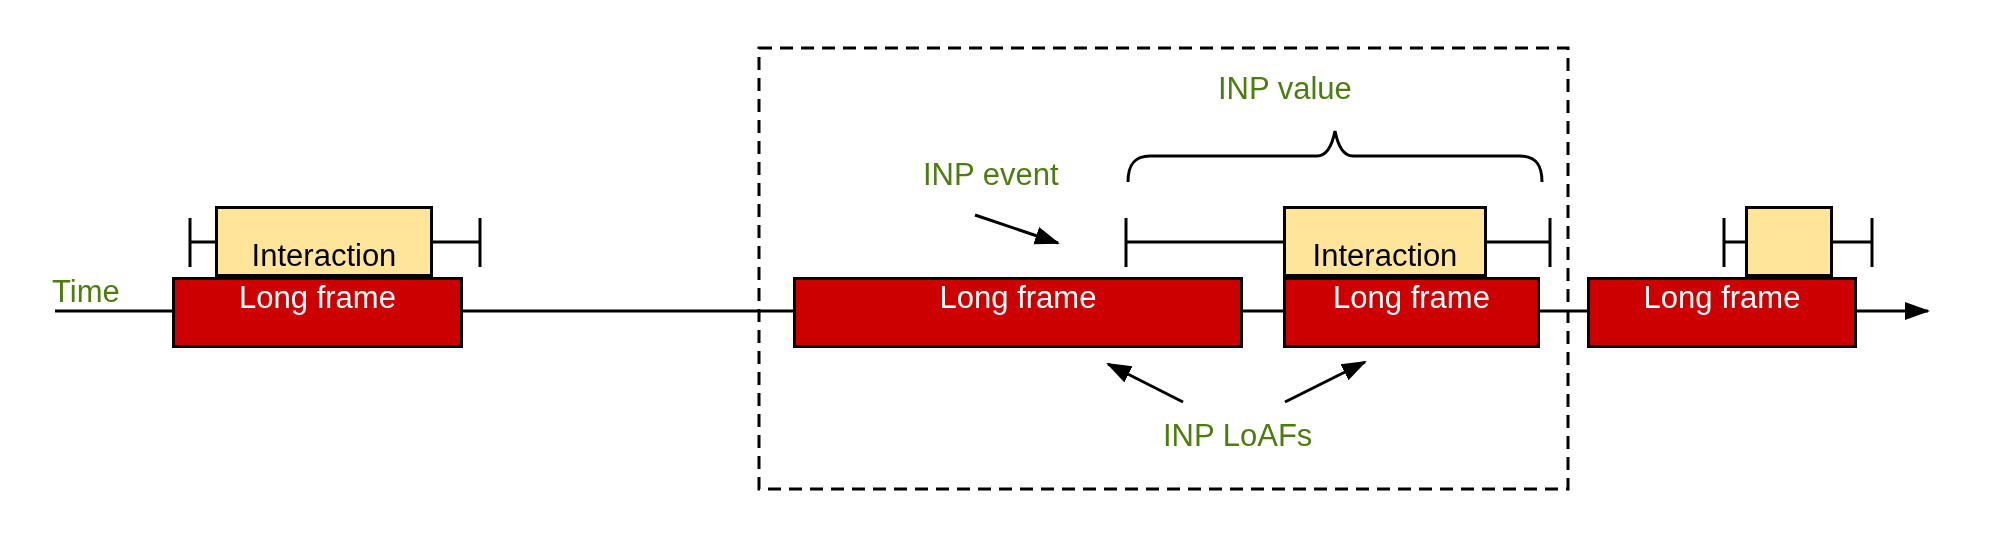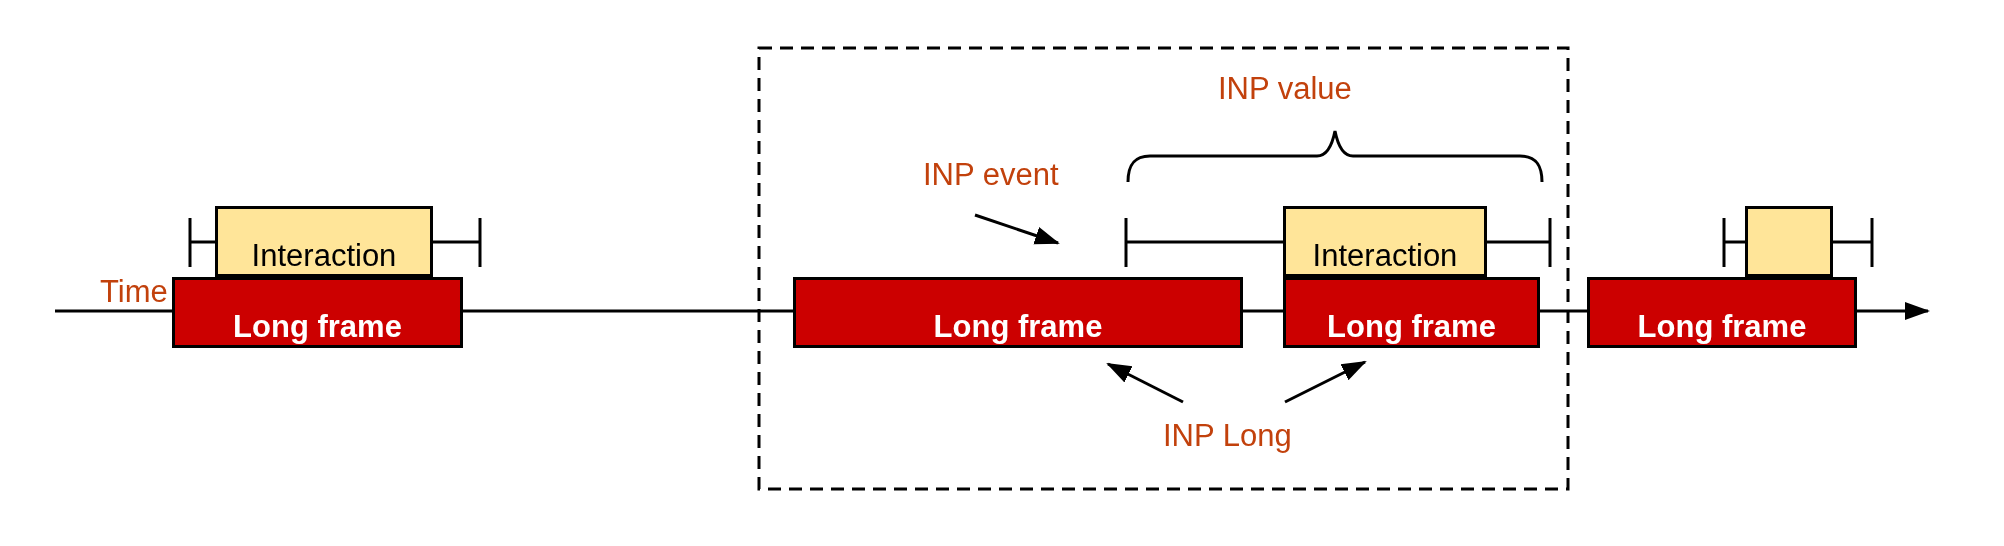--- a/index.html
+++ b/index.html
@@ -23,24 +23,23 @@
     width: 2004px;
     height: 546px;
     z-index: 1;
   }
   .long-frame {
     position: absolute;
     box-sizing: border-box;
     border: 3px solid var(--outline, #000);
     background: var(--red, #cc0000);
     display: flex;
-    align-items: flex-end;
+    align-items: flex-start;
     justify-content: center;
     z-index: 3;
-    font-weight: bold;
   }
   .long-frame .box-label {
     color: var(--red-text, #ffffff);
     font-size: 31px;
     white-space: nowrap;
   }
   .interaction {
     position: absolute;
     box-sizing: border-box;
     border: 3px solid var(--outline, #000);
@@ -50,27 +49,27 @@
     justify-content: center;
     z-index: 4;
   }
   .interaction .box-label {
     color: var(--yellow-text, #000000);
     font-size: 31px;
     white-space: nowrap;
   }
   .float-label {
     position: absolute;
-    color: #c2410c;
+    color: #4d7c0f;
     font-size: 31px;
     line-height: 1;
     white-space: nowrap;
     z-index: 5;
   }
-  .time-label      { left: 52px;   top: 276px; margin-left: 48px; }
+  .time-label      { left: 52px;   top: 276px; }
   .inp-event-label { left: 923px;  top: 159px; }
   .inp-value-label { left: 1218px; top: 73px;  }
   .inp-loafs-label { left: 1163px; top: 420px; }
 </style>
 </head>
 <body>
 
 <div class="canvas">
 
   <svg class="overlay" id="overlay" viewBox="0 0 2004 546" xmlns="http://www.w3.org/2000/svg">
@@ -122,15 +121,15 @@
         <span class="box-label"></span>
       </div>
     </div>
 
   <div class="float-label time-label">Time</div>
 
   <div class="float-label inp-event-label">INP event</div>
 
   <div class="float-label inp-value-label">INP value</div>
 
-  <div class="float-label inp-loafs-label">INP Long</div>
+  <div class="float-label inp-loafs-label">INP LoAFs</div>
 
 </div>
 
 </body></html>

